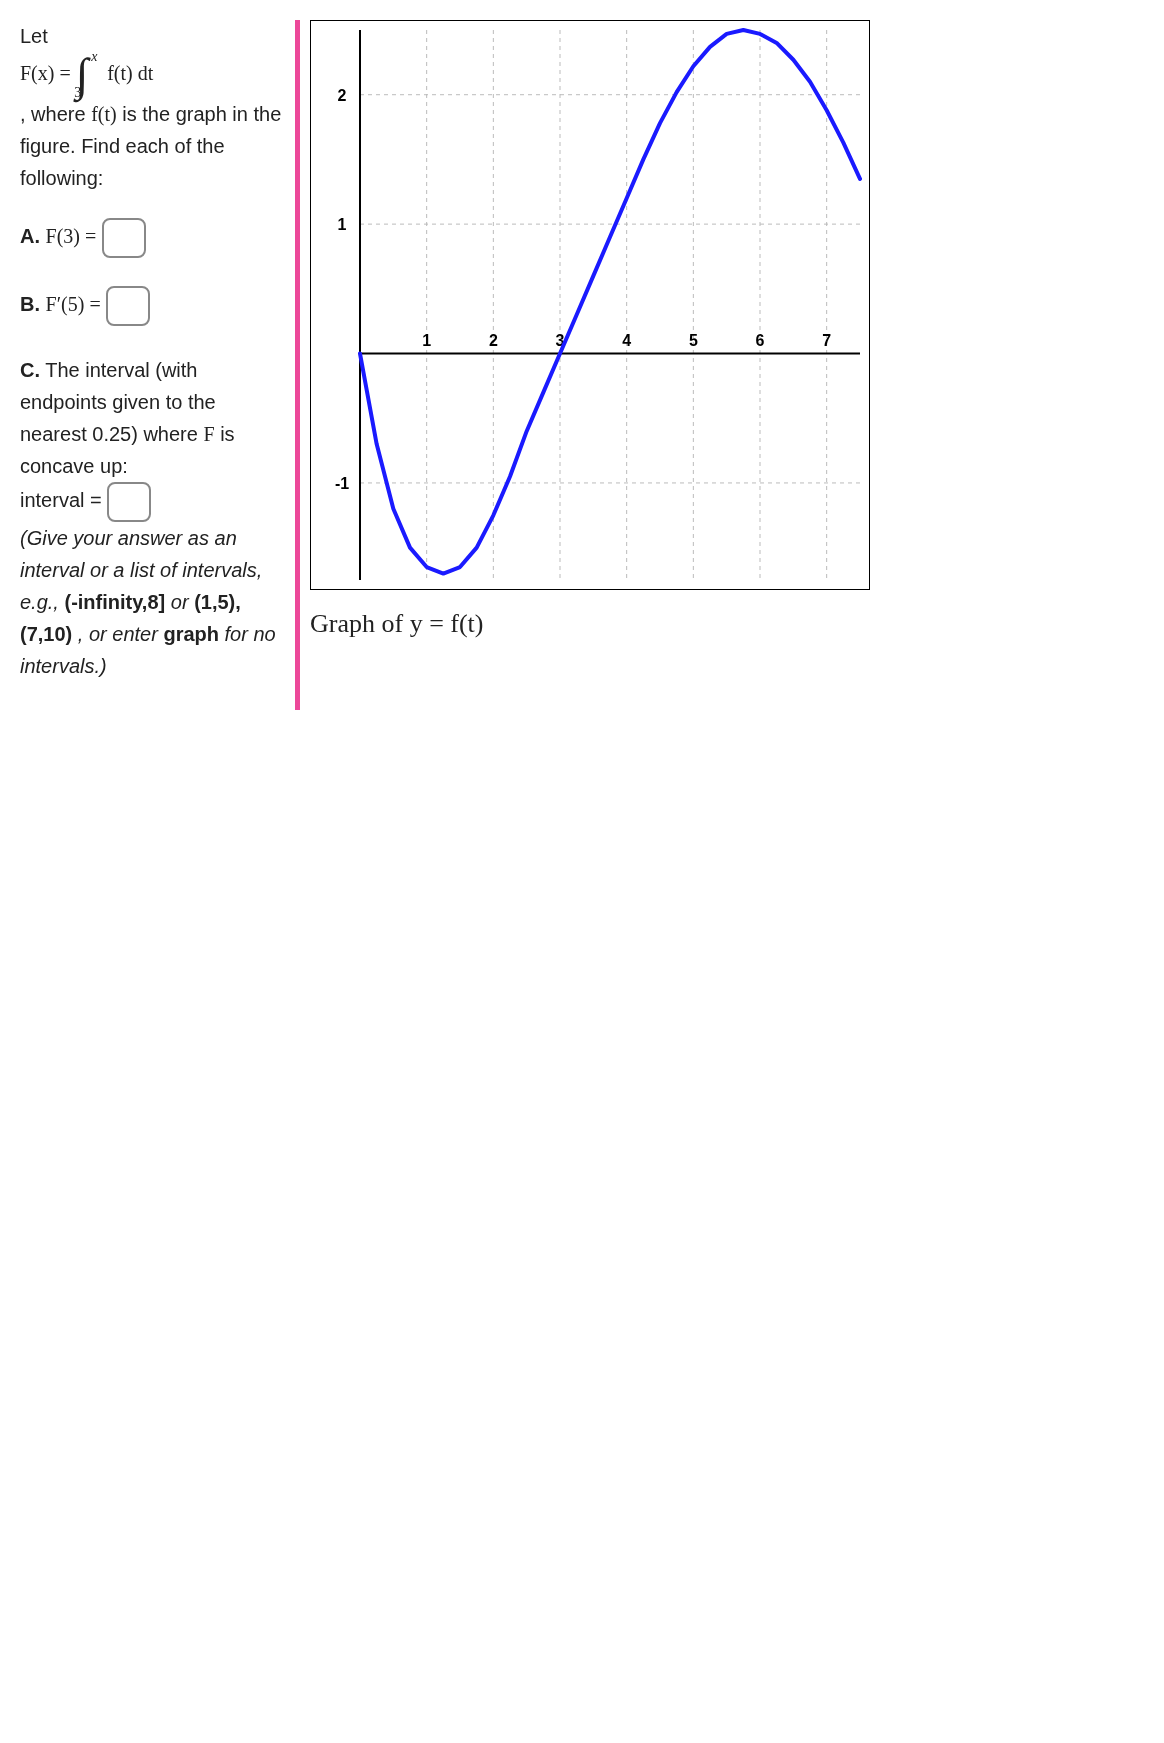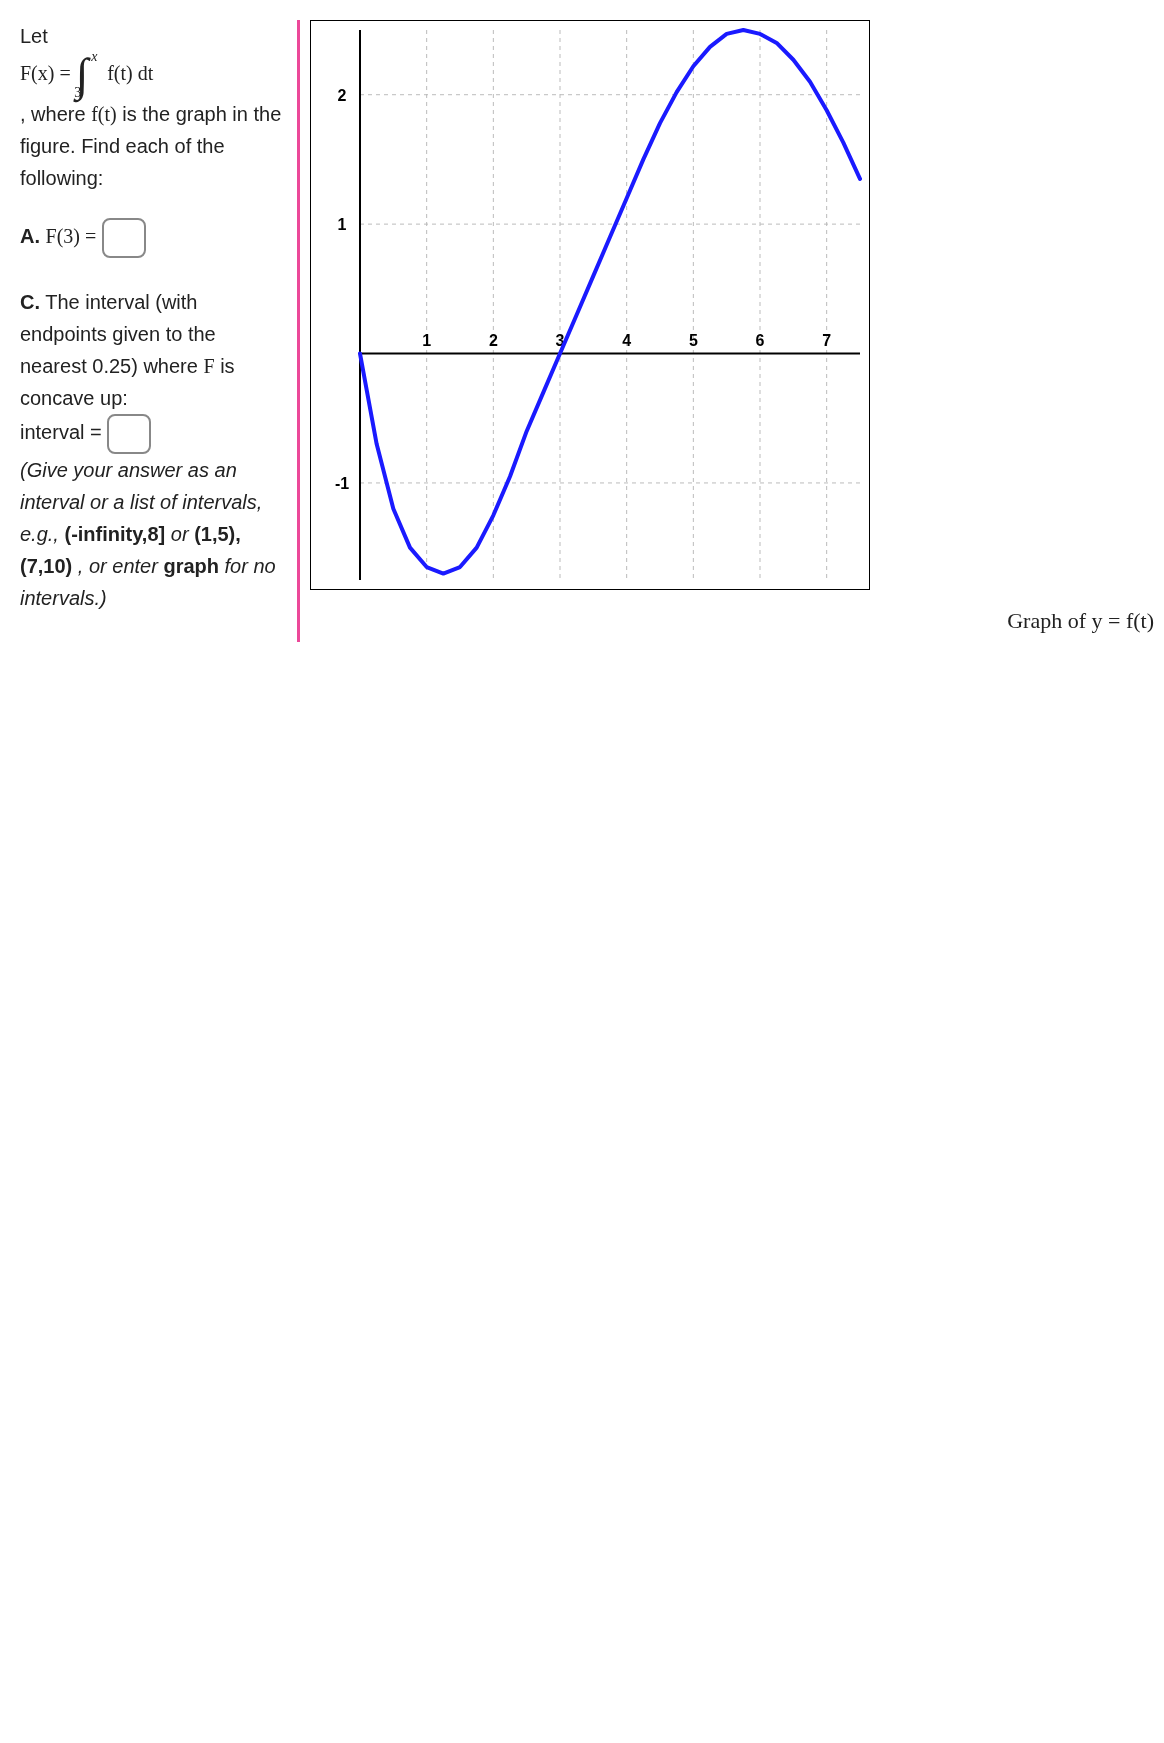--- a/index.html
+++ b/index.html
@@ -12,21 +12,21 @@
     height: 1743px;
     position: relative;
   }
   .container {
     display: flex;
     padding: 20px 10px 20px 20px;
   }
   .left-col {
     width: 280px;
     padding-right: 12px;
-    border-right: 3px solid #ec4899;
+    border-right: 5px solid #ec4899;
   }
   .right-col {
     flex: 1;
     padding-left: 10px;
   }
   .para {
     margin-bottom: 24px;
     line-height: 1.6;
   }
   .block {
@@ -41,22 +41,22 @@
   .input-box {
     display: inline-block;
     width: 44px;
     height: 40px;
     border: 2px solid #888;
     border-radius: 8px;
     vertical-align: middle;
     background: #fff;
   }
   .chart-caption {
-    text-align: right;
-    font-size: 22px;
+    text-align: left;
+    font-size: 26px;
     margin-top: 18px;
   }
   svg { display: block; }
   .integral-wrap {
     display: inline-flex;
     align-items: center;
     vertical-align: middle;
     font-family: 'Times New Roman', serif;
   }
   .int-sym {
@@ -99,20 +99,25 @@
       <span class="math-var">f(t)</span>
       <span>is the graph in the figure. Find each of the following:</span>
     </div>
 
     <div class="block">
       <span class="bold">A.</span>
       <span class="math-var">F(3) =</span>
       <span class="input-box"></span>
     </div>
 
+    <div class="block">
+      <span class="bold">B.</span>
+      <span class="math-var">F′(5) =</span>
+      <span class="input-box"></span>
+    </div>
 
     <div class="block">
       <span class="bold">C.</span>
       <span>The interval (with endpoints given to the nearest 0.25) where</span>
       <span class="math-var">F</span>
       <span>is concave up:</span><br>
       <span>interval =</span>
       <span class="input-box"></span><br>
       <span class="italic">(Give your answer as an interval or a list of intervals, e.g.,</span>
       <span class="bold">(-infinity,8]</span>

